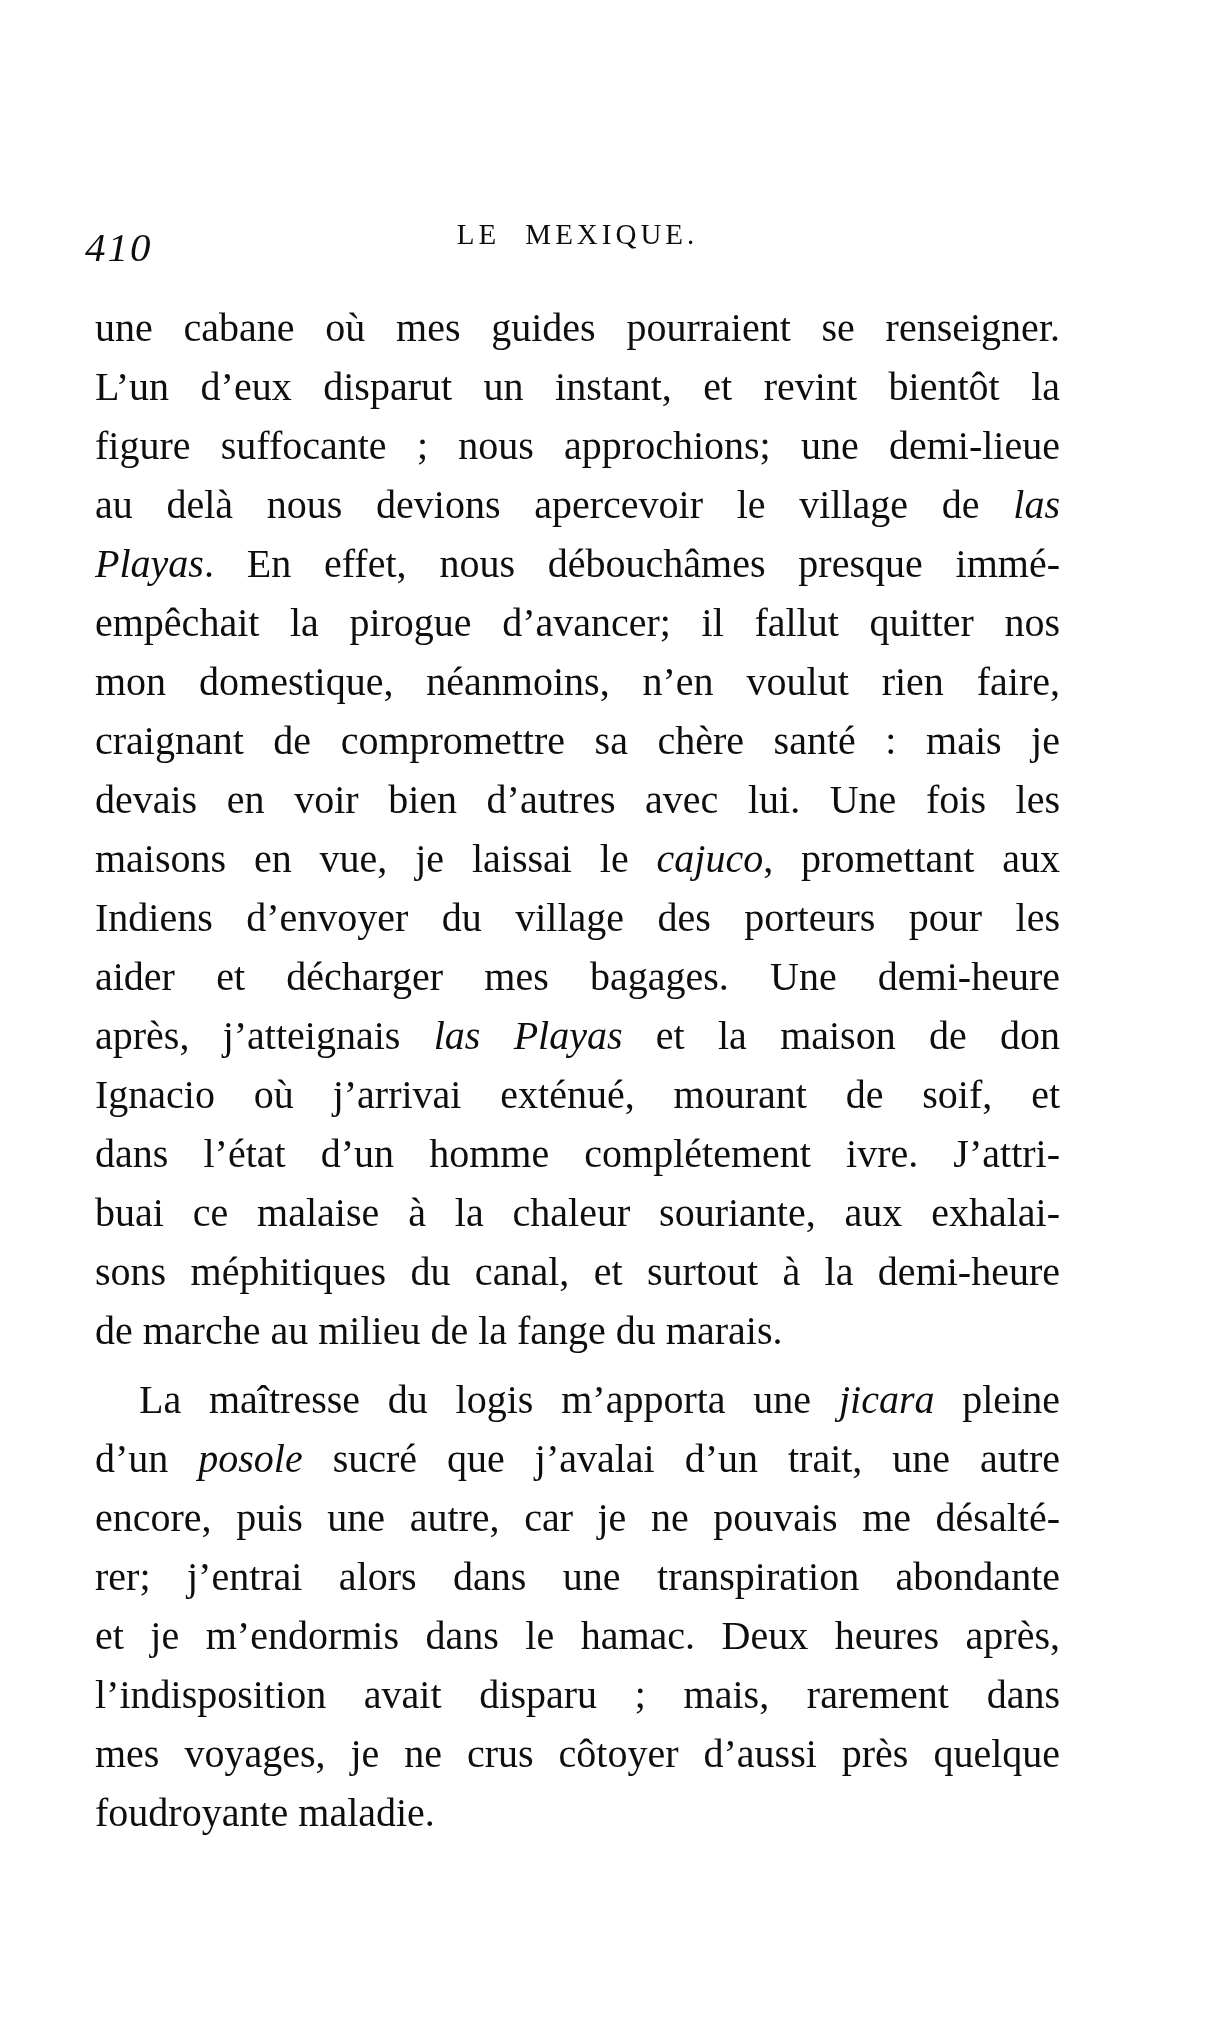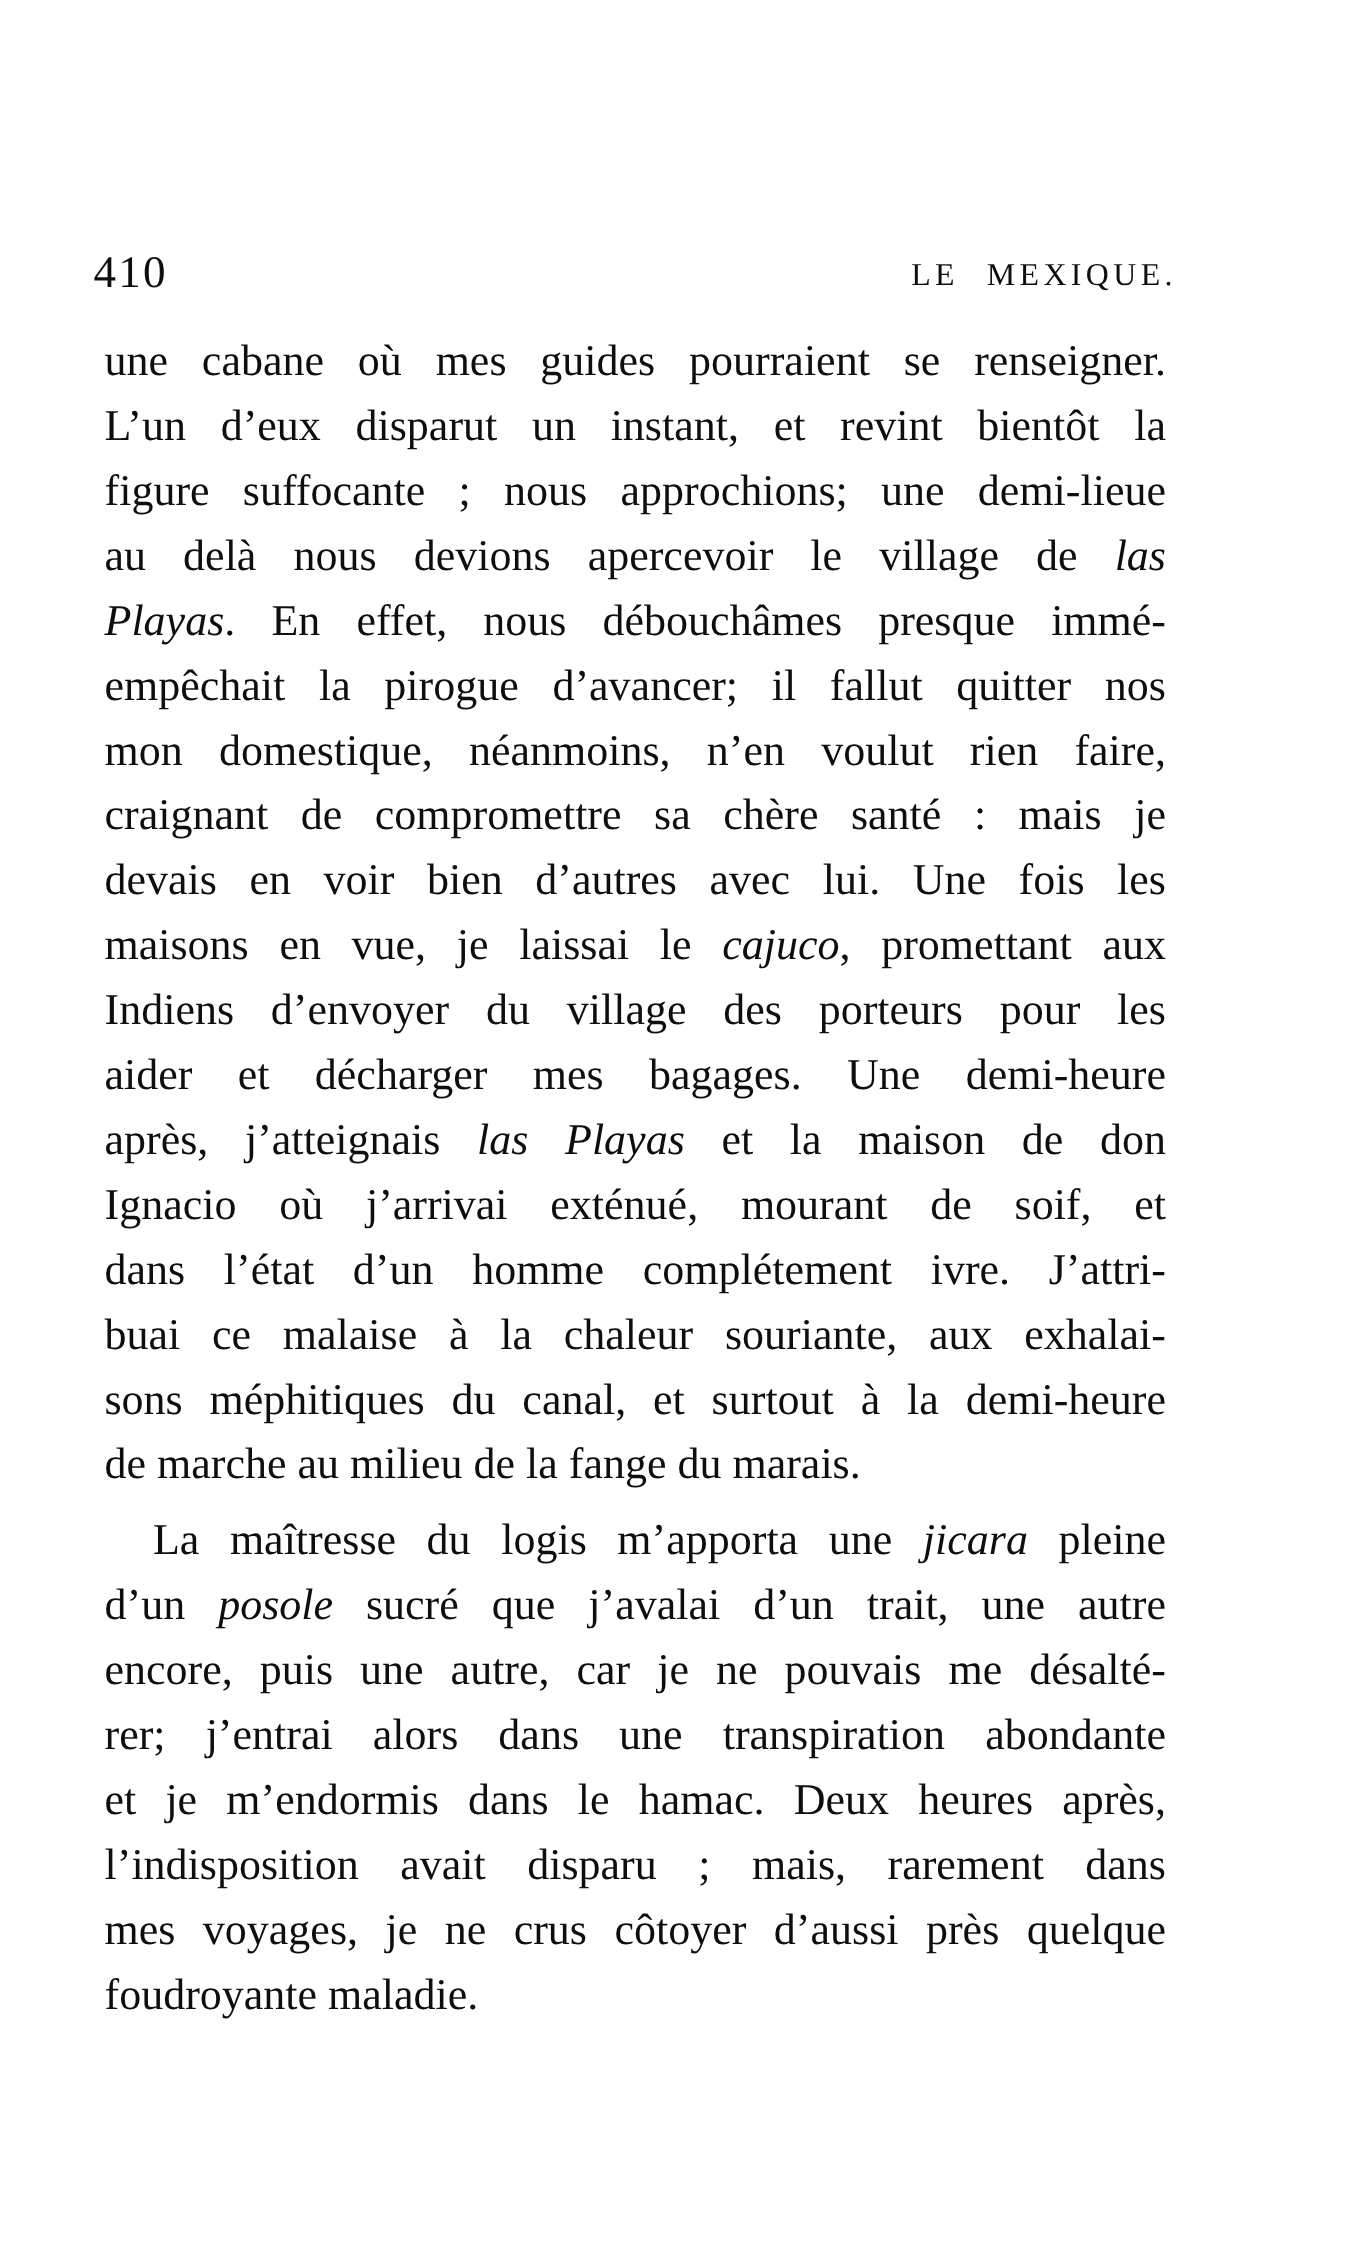--- a/index.html
+++ b/index.html
@@ -25,27 +25,28 @@
     width: 985px;
     height: 50px;
   }
   .page-number {
     position: absolute;
     left: 0;
     bottom: 0;
     font-size: 41px;
     line-height: 1;
     letter-spacing: 2px;
+    font-style: italic;
   }
   .running-title {
     position: absolute;
     left: 0;
     right: 0;
-    bottom: 3px;
-    text-align: right;
+    bottom: 19px;
+    text-align: center;
     font-size: 29px;
     line-height: 1;
     letter-spacing: 4px;
     word-spacing: 14px;
   }
   .page-body {
     position: absolute;
     left: 85px;
     top: 288px;
     width: 985px;

